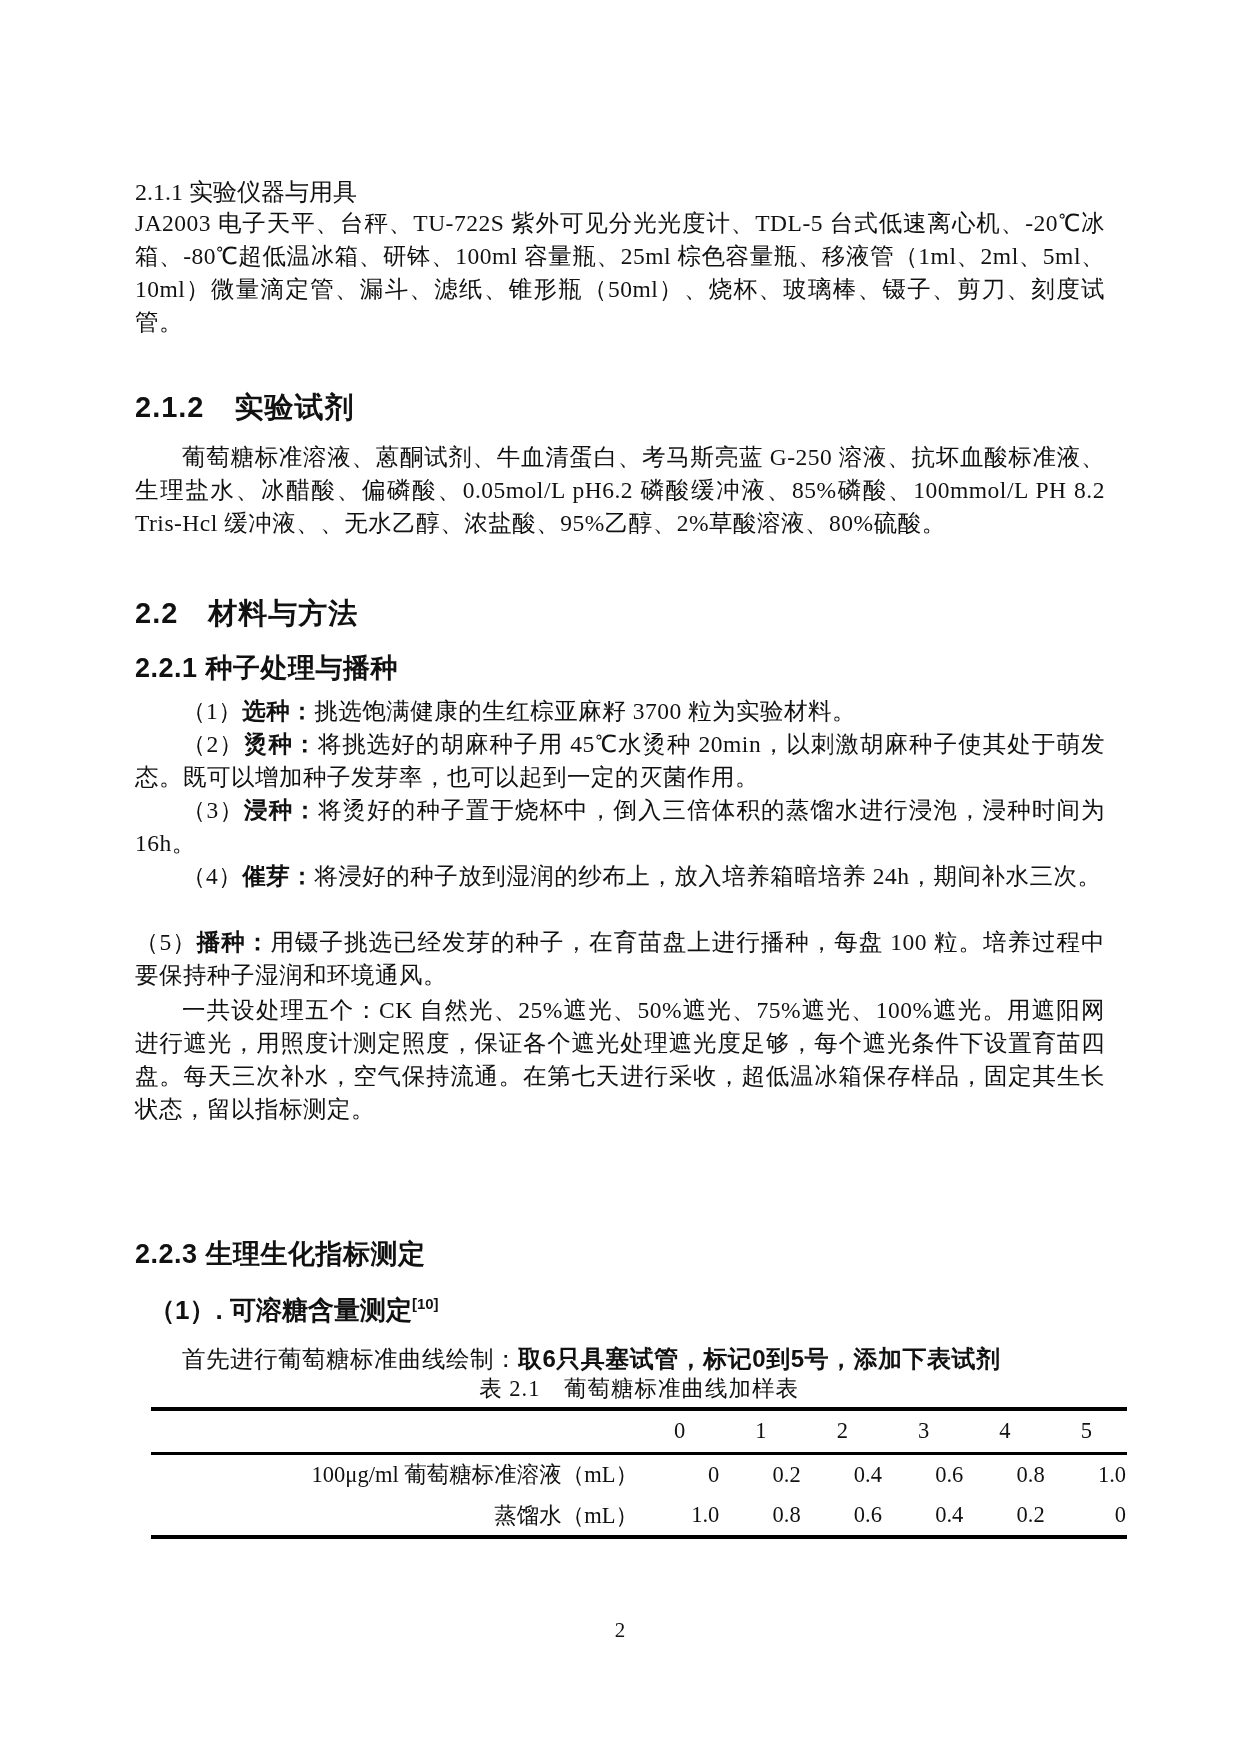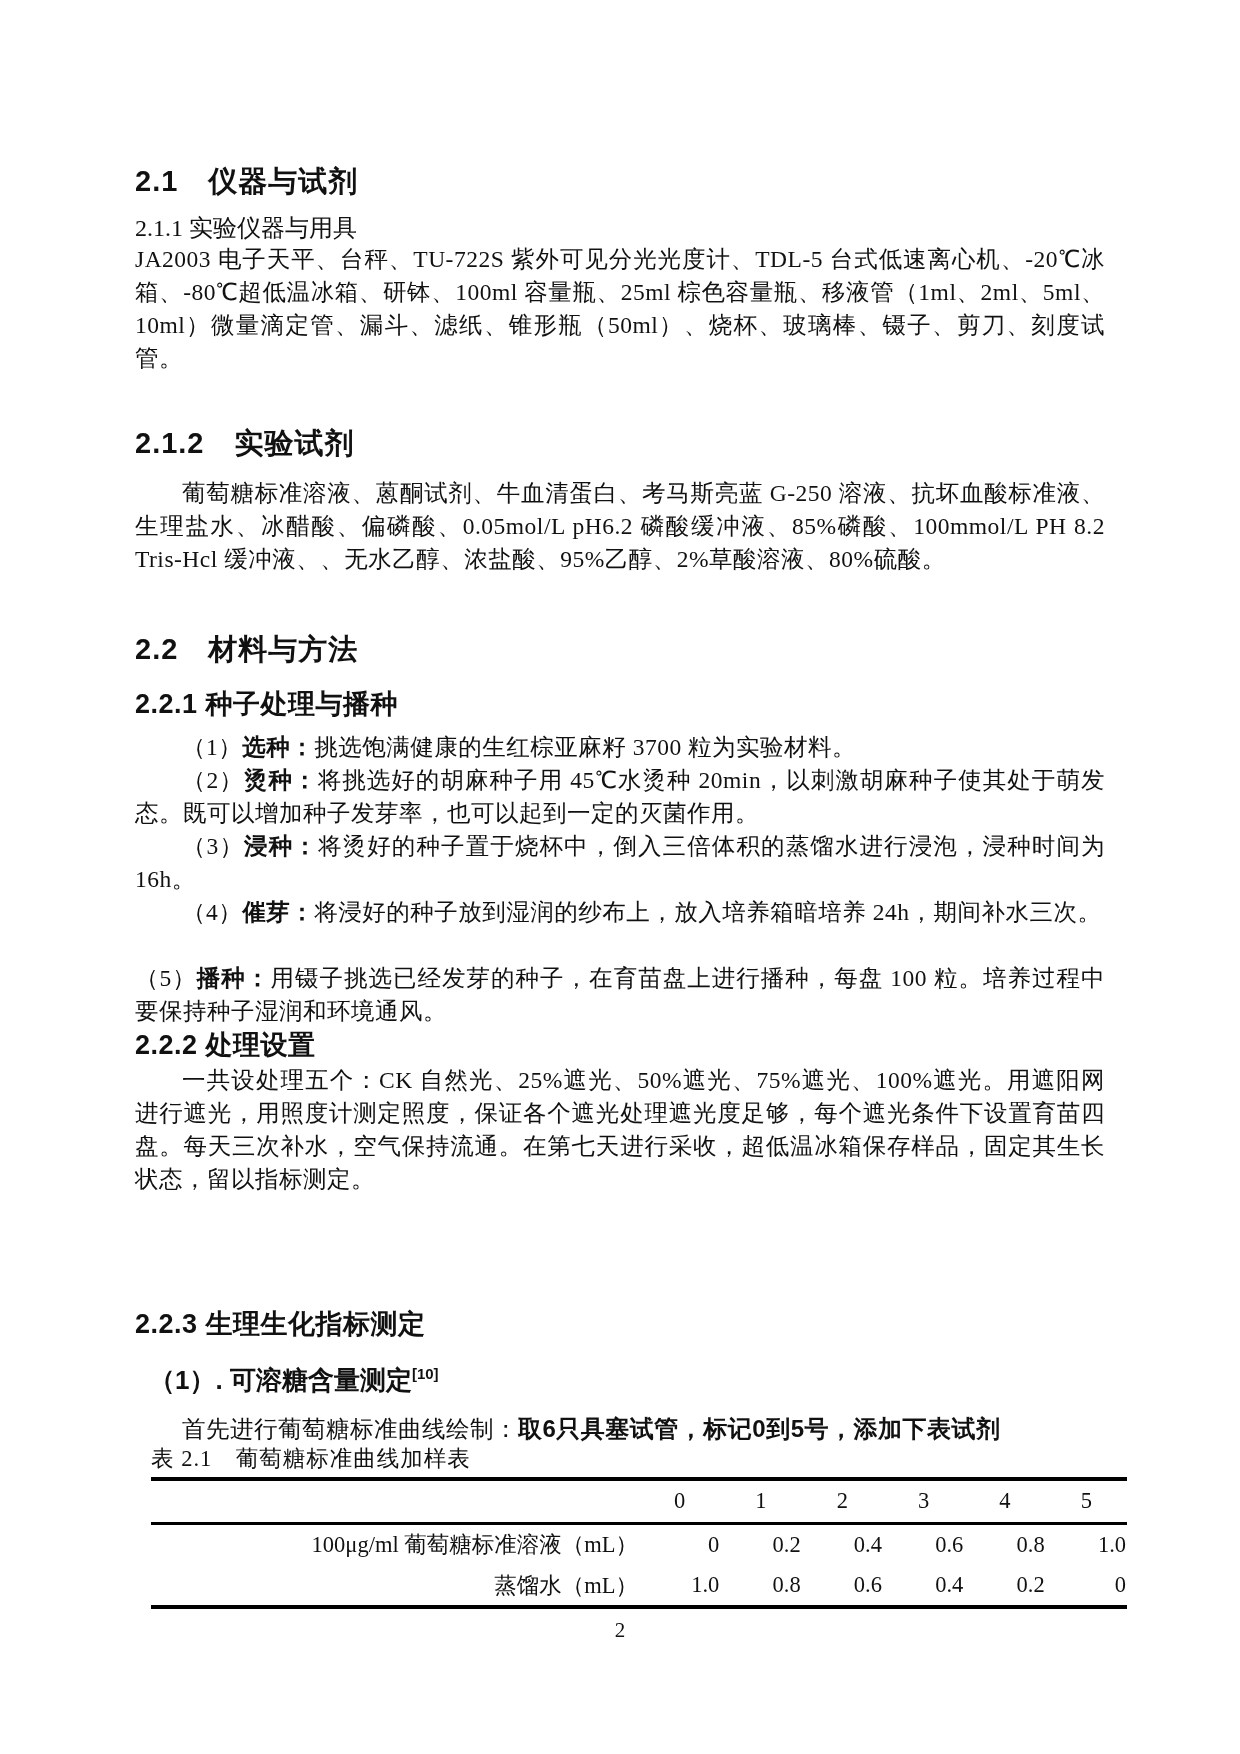--- a/index.html
+++ b/index.html
@@ -73,20 +73,21 @@
   .m-steps{margin-top:10px;}
   .m-p222{margin-top:2px;}
   .m-h223{margin-top:111px;}
   .m-intro{margin-top:16px;}
 
   .table-wrap{
     margin-left:16px;
     width:976px;
   }
   .table-caption{
+    text-align:center;
     font-size:22.5px;line-height:25px;
     margin-bottom:6px;
     letter-spacing:1px;
   }
   table.sample{
     width:100%;
     border-collapse:collapse;
     border-top:4px solid #000;
     border-bottom:4px solid #000;
     font-size:22.5px;
@@ -109,41 +110,39 @@
     text-align:center;
     font-size:21px;
     font-family:"Liberation Serif", serif;
   }
 </style>
 </head>
 <body>
 
 <div class="page">
 
-  <h1 class="h-major">2.1　仪器与试剂</h1>
 
   <h2 class="h-plain">2.1.1 实验仪器与用具</h2>
   <p class="body-text mh4">JA2003 电子天平、台秤、TU-722S 紫外可见分光光度计、TDL-5 台式低速离心机、-20℃冰箱、-80℃超低温冰箱、研钵、100ml 容量瓶、25ml 棕色容量瓶、移液管（1ml、2ml、5ml、10ml）微量滴定管、漏斗、滤纸、锥形瓶（50ml）、烧杯、玻璃棒、镊子、剪刀、刻度试管。</p>
 
   <h1 class="h-major m-h212">2.1.2　实验试剂</h1>
   <p class="body-text indent mh3 m-p212">葡萄糖标准溶液、蒽酮试剂、牛血清蛋白、考马斯亮蓝 G-250 溶液、抗坏血酸标准液、生理盐水、冰醋酸、偏磷酸、0.05mol/L pH6.2 磷酸缓冲液、85%磷酸、100mmol/L PH 8.2 Tris-Hcl 缓冲液、、无水乙醇、浓盐酸、95%乙醇、2%草酸溶液、80%硫酸。</p>
 
   <h1 class="h-major m-h22">2.2　材料与方法</h1>
 
   <h2 class="h-sub m-h221">2.2.1 种子处理与播种</h2>
 
   <div class="m-steps">
     <p class="body-text indent mh1"><span>（1）</span><span class="step-label">选种：</span><span>挑选饱满健康的生红棕亚麻籽 3700 粒为实验材料。</span></p>
     <p class="body-text indent mh2"><span>（2）</span><span class="step-label">烫种：</span><span>将挑选好的胡麻种子用 45℃水烫种 20min，以刺激胡麻种子使其处于萌发态。既可以增加种子发芽率，也可以起到一定的灭菌作用。</span></p>
     <p class="body-text indent mh2"><span>（3）</span><span class="step-label">浸种：</span><span>将烫好的种子置于烧杯中，倒入三倍体积的蒸馏水进行浸泡，浸种时间为 16h。</span></p>
     <p class="body-text indent mh2"><span>（4）</span><span class="step-label">催芽：</span><span>将浸好的种子放到湿润的纱布上，放入培养箱暗培养 24h，期间补水三次。</span></p>
     <p class="body-text mh2"><span>（5）</span><span class="step-label">播种：</span><span>用镊子挑选已经发芽的种子，在育苗盘上进行播种，每盘 100 粒。培养过程中要保持种子湿润和环境通风。</span></p>
   </div>
 
-  <h2 class="h-sub">2.2.2 处理设置</h2>
   <p class="body-text indent mh4 m-p222">一共设处理五个：CK 自然光、25%遮光、50%遮光、75%遮光、100%遮光。用遮阳网进行遮光，用照度计测定照度，保证各个遮光处理遮光度足够，每个遮光条件下设置育苗四盘。每天三次补水，空气保持流通。在第七天进行采收，超低温冰箱保存样品，固定其生长状态，留以指标测定。</p>
 
   <h2 class="h-sub m-h223">2.2.3 生理生化指标测定</h2>
 
   <h3 class="h-sugar"><span>（1）. 可溶糖含量测定</span><sup>[10]</sup></h3>
 
   <p class="body-text indent mh1 m-intro"><span>首先进行葡萄糖标准曲线绘制：</span><span class="intro-bold">取6只具塞试管，标记0到5号，添加下表试剂</span></p>
 
   <div class="table-wrap">
     <div class="table-caption">表 2.1　葡萄糖标准曲线加样表</div>

